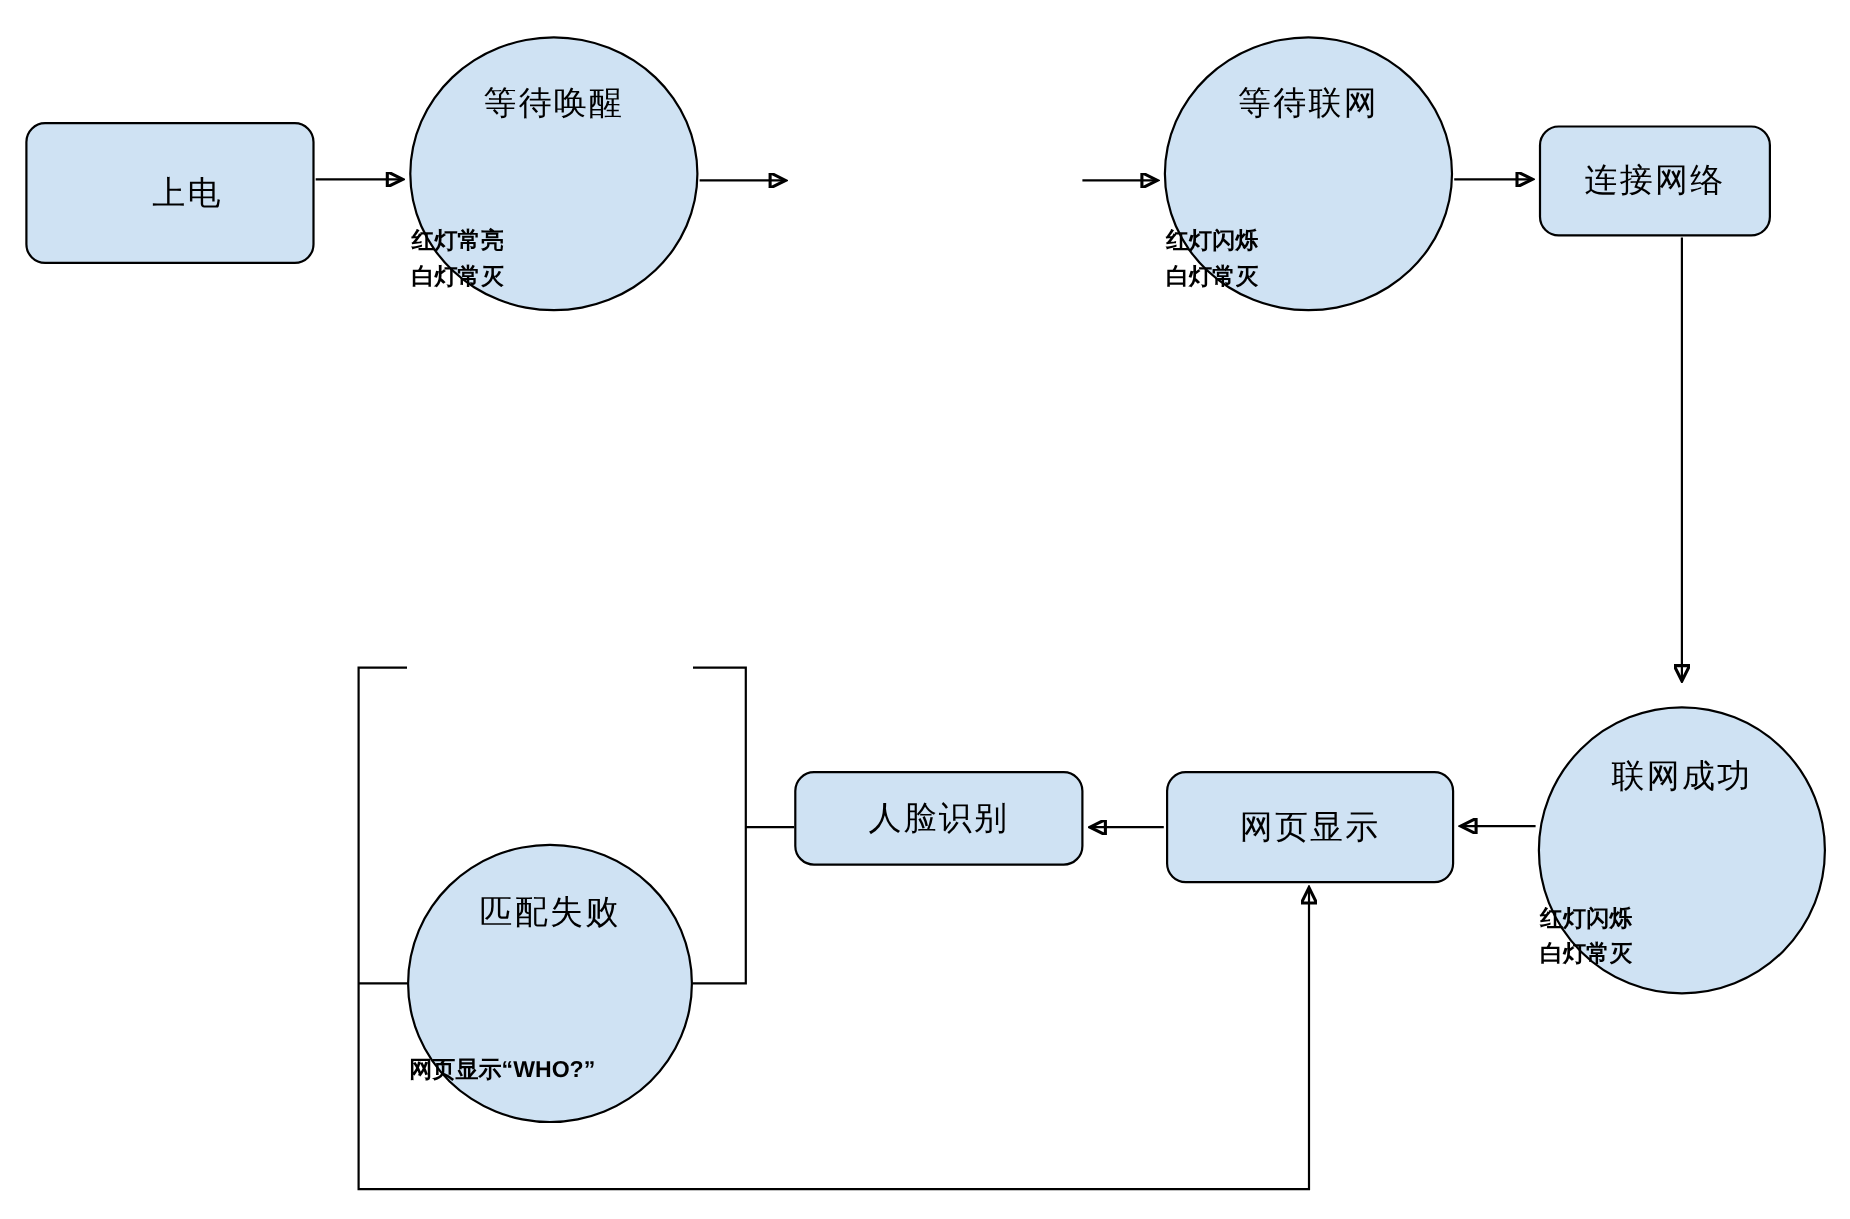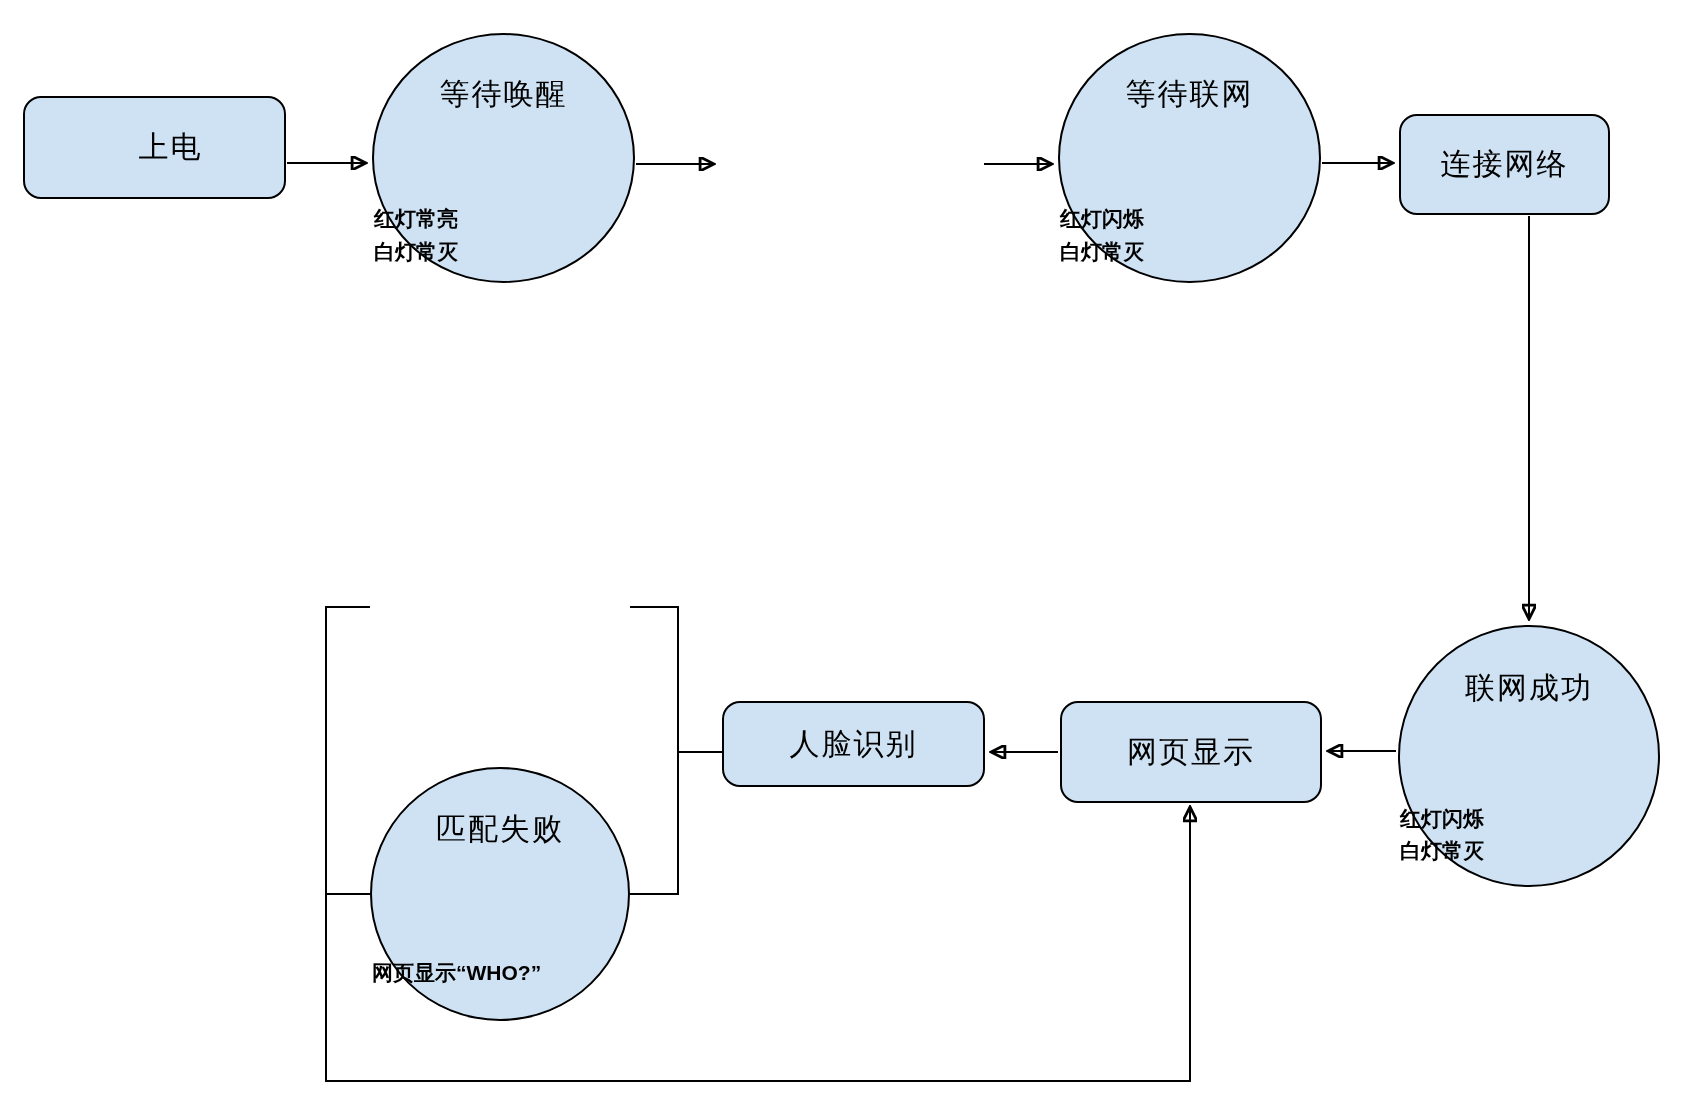--- a/index.html
+++ b/index.html
@@ -88,21 +88,21 @@
     <path d="M984 164 H1050" marker-end="url(#arrow)"></path>
     <path d="M1322 163 H1391" marker-end="url(#arrow)"></path>
     <path d="M1529 216 V617" marker-end="url(#arrow)"></path>
     <path d="M1396 751 H1330" marker-end="url(#arrow)"></path>
     <path d="M1058 752 H993" marker-end="url(#arrow)"></path>
     <path d="M630 607 H678 V894 H630 M678 752 H722"></path>
     <path d="M370 894 H326"></path>
     <path d="M370 607 H326 V1081 H1190 V809" marker-end="url(#arrow)"></path>
   </svg>
 
-  <div class="node rect" style="left:23px; top:96px; width:263px; height:103px;padding-left:32px;">
+  <div class="node rect" style="left:23px; top:111px; width:263px; height:129px;padding-left:32px;">
     <div class="title">上电</div>
   </div>
 
   <div class="node circle" style="left:372px; top:33px; width:263px; height:250px;">
     <div class="title">等待唤醒</div>
     <div class="notes">
       <div>红灯常亮</div>
       <div>白灯常灭</div>
     </div>
   </div>
@@ -113,21 +113,21 @@
     <div class="notes">
       <div>红灯闪烁</div>
       <div>白灯常灭</div>
     </div>
   </div>
 
   <div class="node rect" style="left:1399px; top:114px; width:211px; height:101px;">
     <div class="title">连接网络</div>
   </div>
 
-  <div class="node circle" style="left:1398px; top:625px; width:262px; height:262px;">
+  <div class="node circle" style="left:1398px; top:642px; width:262px; height:262px;">
     <div class="title">联网成功</div>
     <div class="notes">
       <div>红灯闪烁</div>
       <div>白灯常灭</div>
     </div>
   </div>
 
   <div class="node rect" style="left:1060px; top:701px; width:262px; height:102px;">
     <div class="title">网页显示</div>
   </div>

